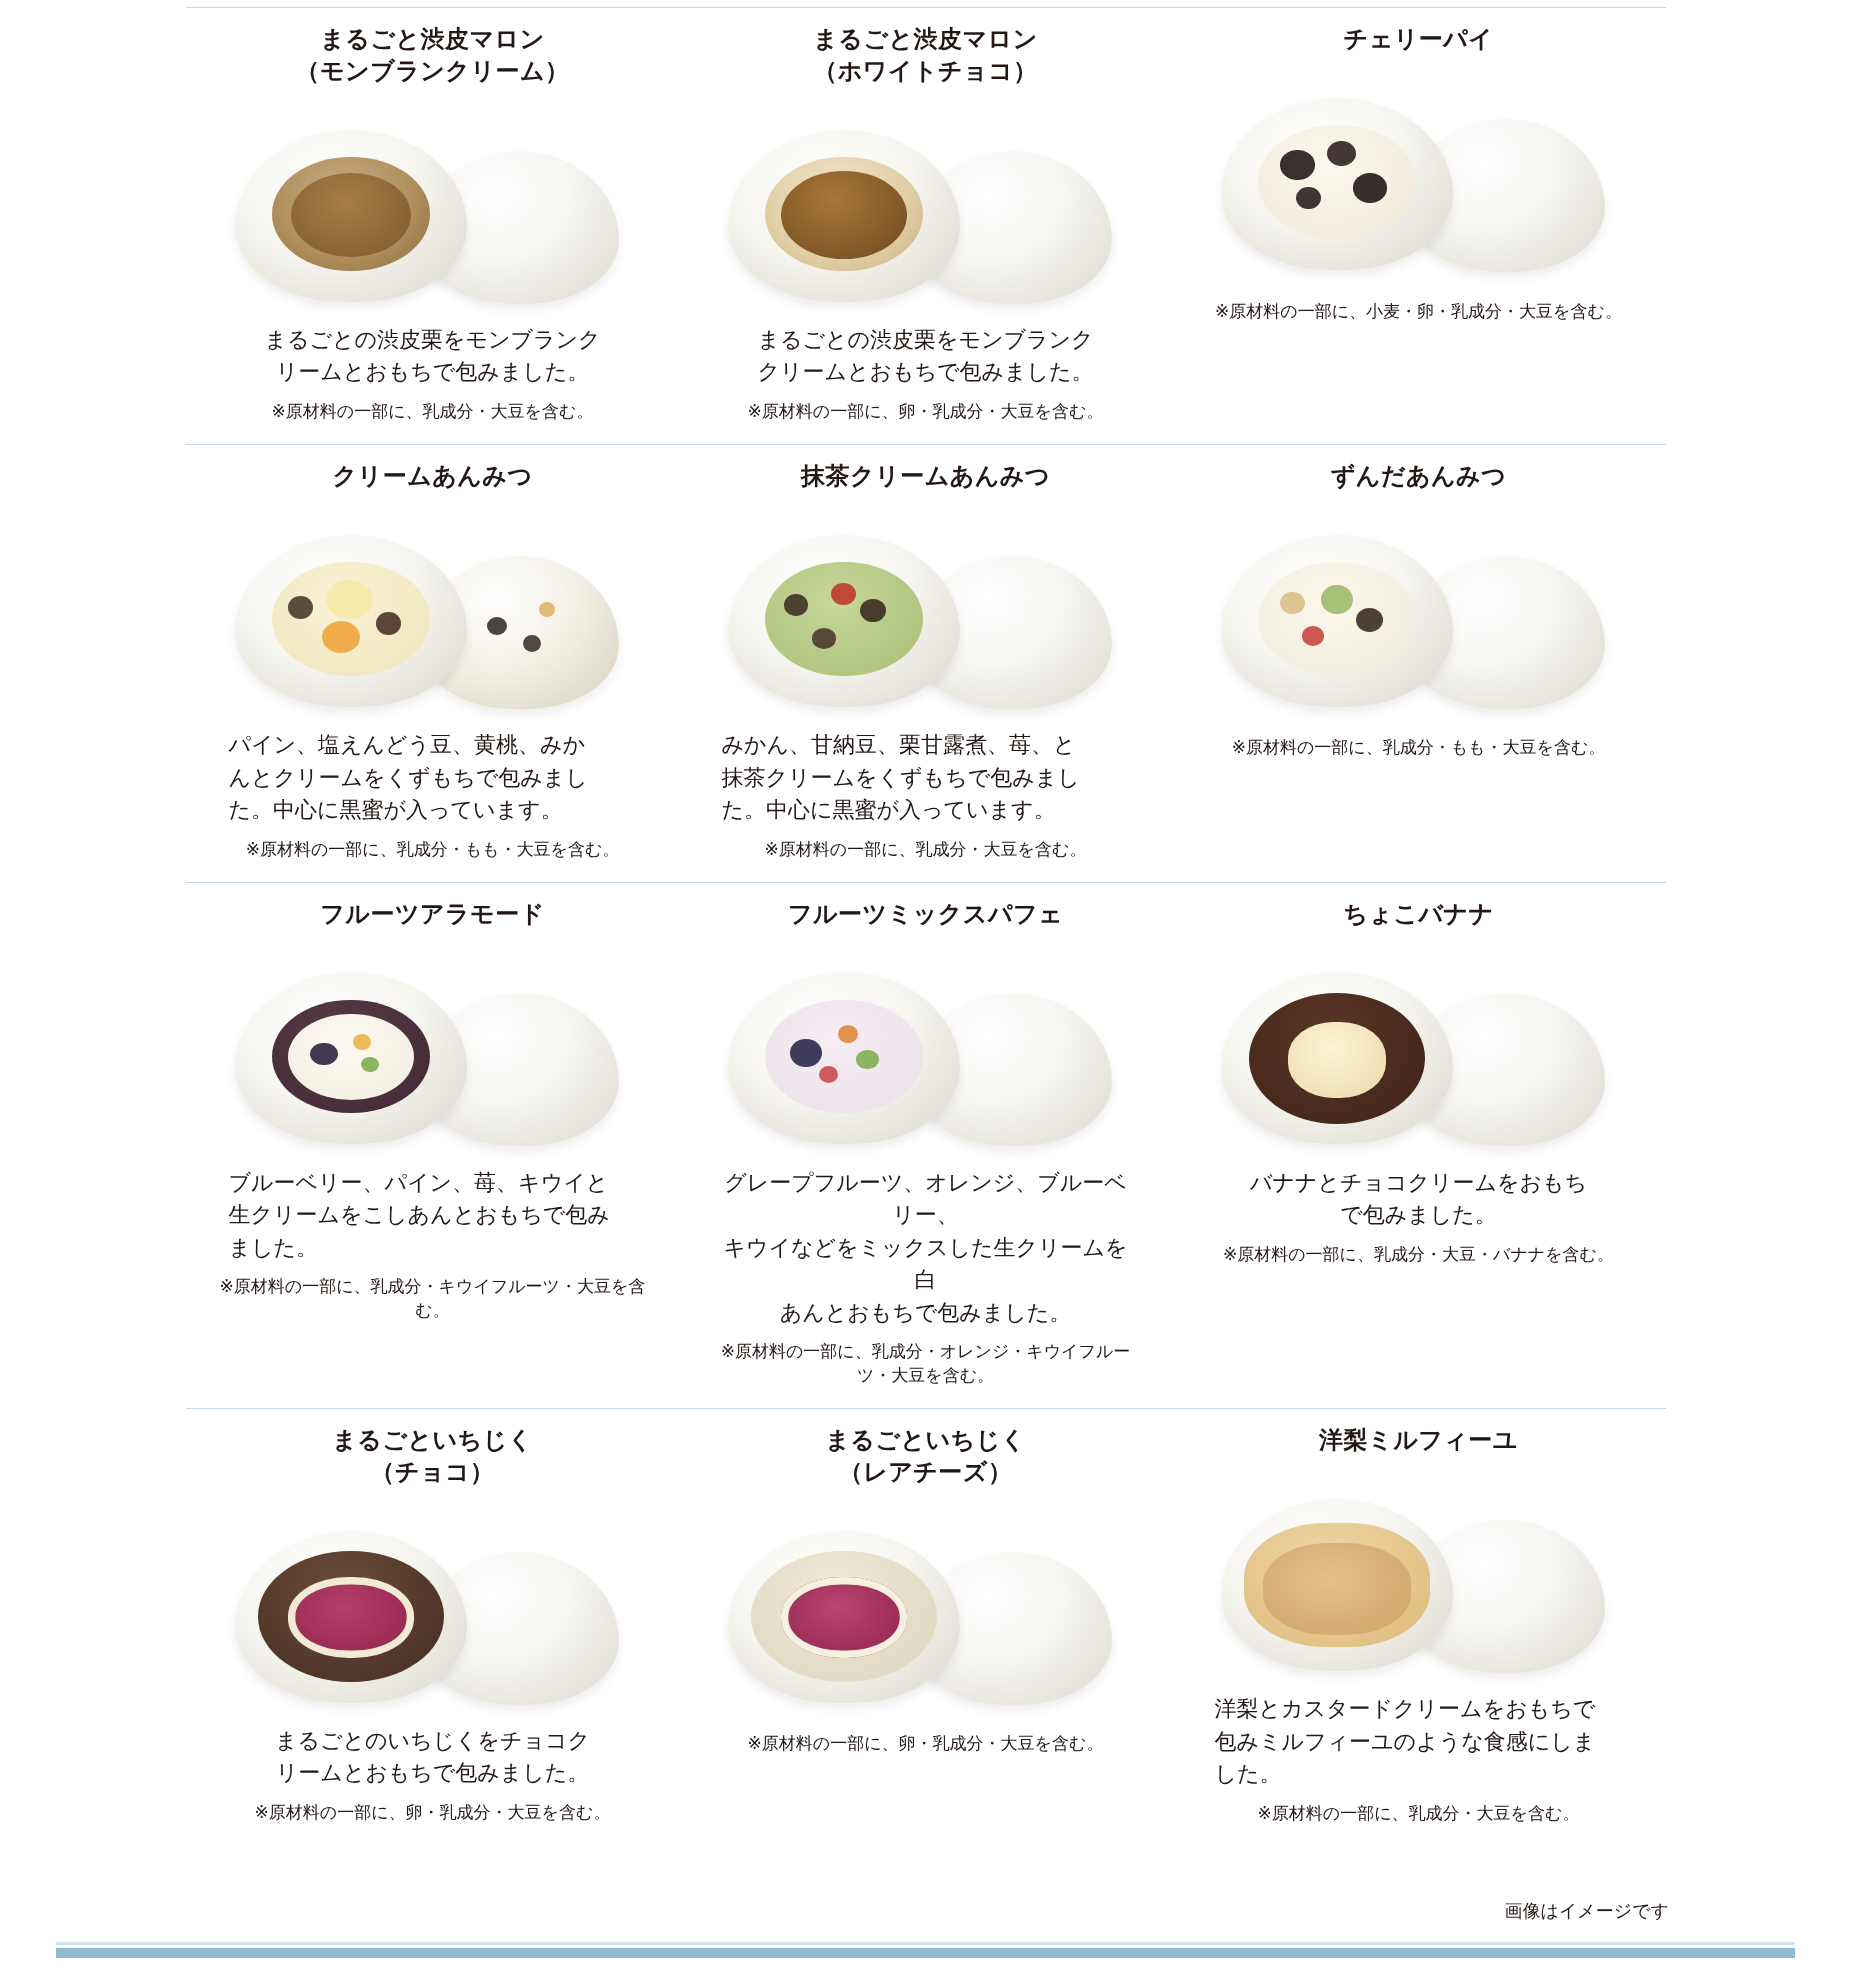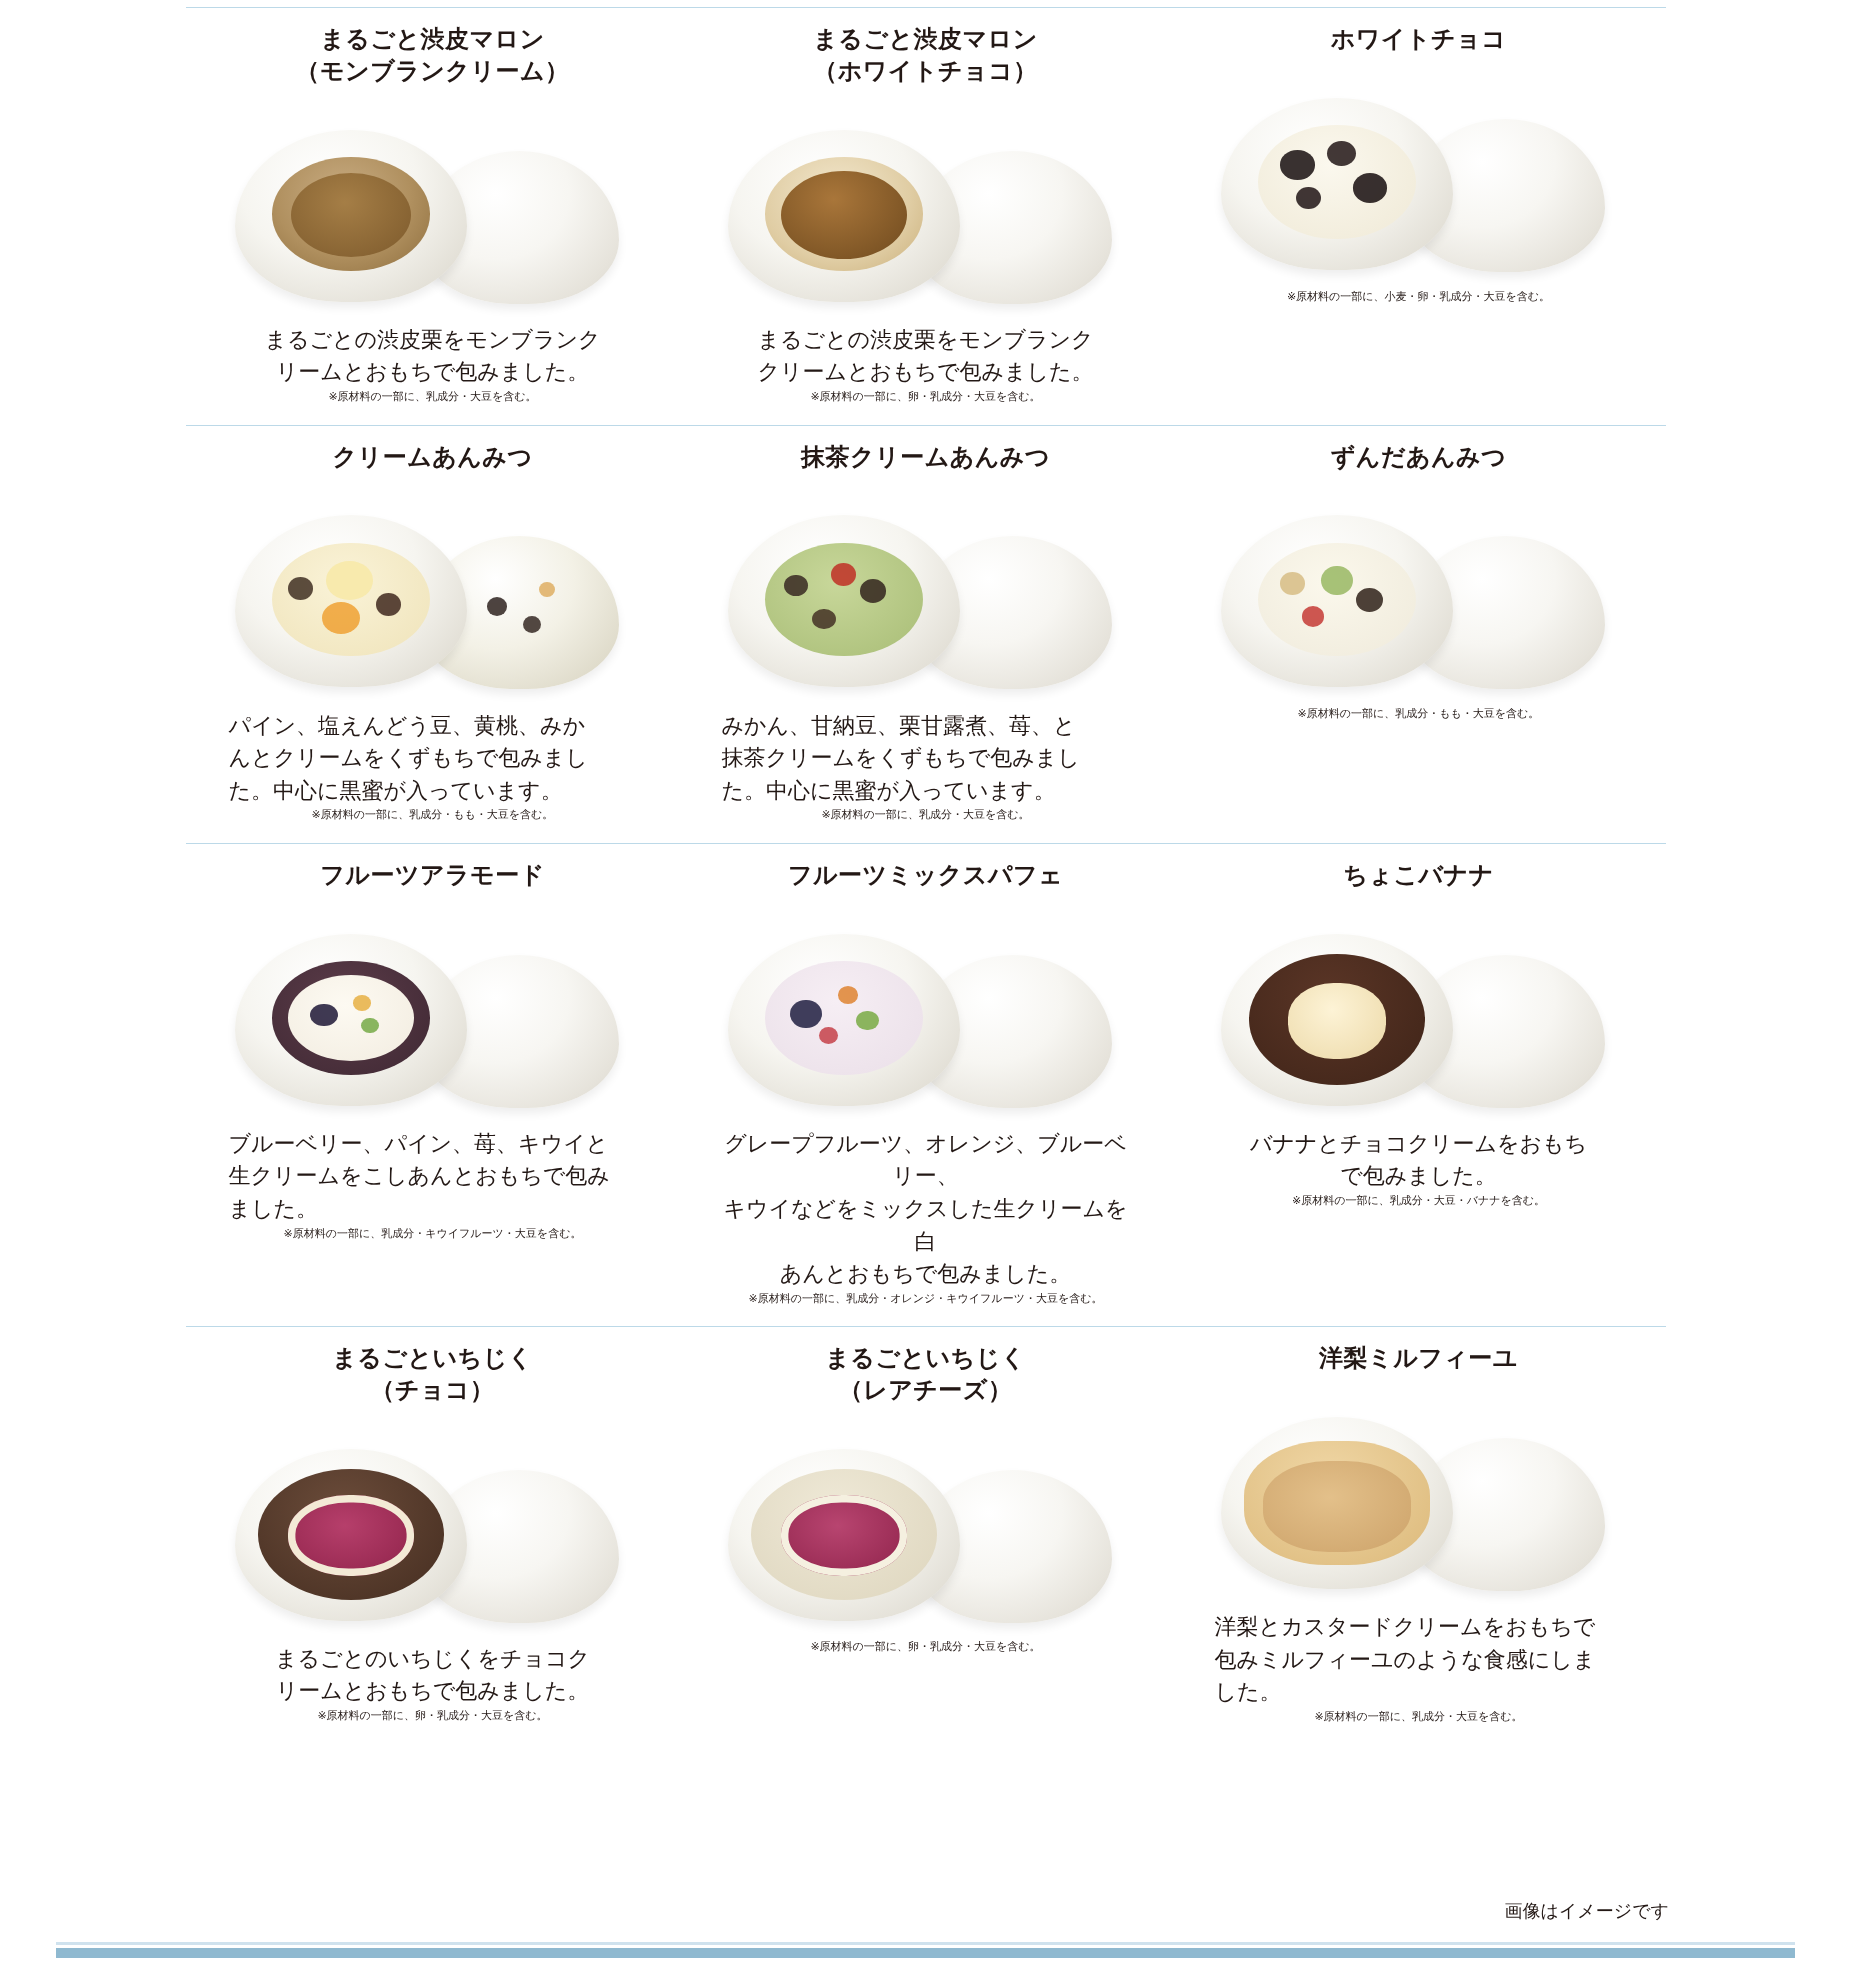--- a/index.html
+++ b/index.html
@@ -105,24 +105,25 @@
     font-size: 22px;
     line-height: 1.48;
     text-align: left;
     color: #231815;
     margin: 3.7px 0 0 0;
     width: 408px;
     white-space: pre-line;
   }
   .desc.c { text-align: center; }
   .note {
-    font-size: 11px;
+    font-size: 17px;
     line-height: 1.4;
     text-align: center;
     color: #231815;
+    margin-top: 11px;
     width: 436px;
     white-space: pre-line;
   }
   .footer-note {
     position: absolute;
     right: 182px;
     bottom: 61px;
     font-size: 18px;
     color: #231815;
   }
@@ -177,21 +178,21 @@
               <div class="filling-inner" style="background:radial-gradient(ellipse at 42% 32%, #a9763a 0%, #6f4a1e 100%); left:10%; top:12%; width:80%; height:78%;"></div>
             </div>
           </div>
         </div>
         <div class="desc c">まるごとの渋皮栗をモンブランク
 クリームとおもちで包みました。</div>
         <div class="note">※原材料の一部に、卵・乳成分・大豆を含む。</div>
       </div>
 
       <div class="cell">
-        <div class="title">ホワイトチョコ</div>
+        <div class="title">チェリーパイ</div>
         <div class="photo">
           <div class="mochi-whole"></div>
           <div class="mochi-cut">
             <div class="filling" style="background:radial-gradient(ellipse at 45% 35%, #fbf8ee 0%, #efe9d6 100%);">
               <span class="speck" style="left:14%; top:22%; width:22%; height:26%; background:#241c1c;"></span>
               <span class="speck" style="left:44%; top:14%; width:18%; height:22%; background:#2e2222;"></span>
               <span class="speck" style="left:60%; top:42%; width:22%; height:26%; background:#221a1a;"></span>
               <span class="speck" style="left:24%; top:54%; width:16%; height:20%; background:#2b2020;"></span>
             </div>
           </div>

